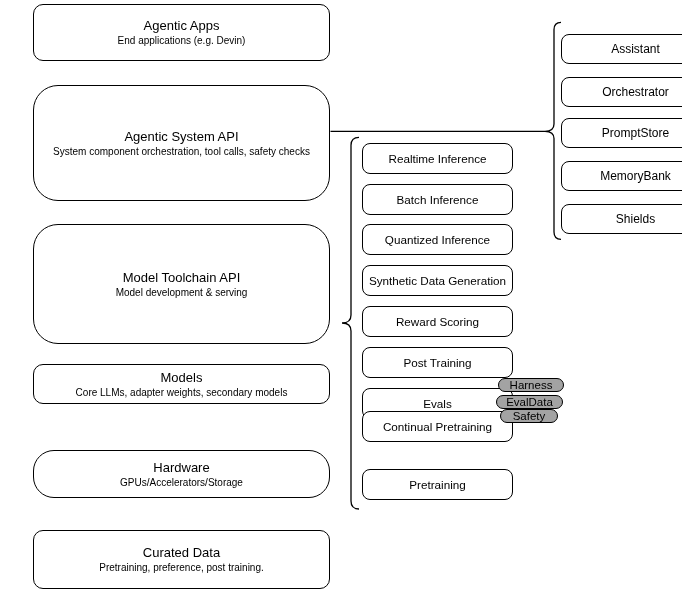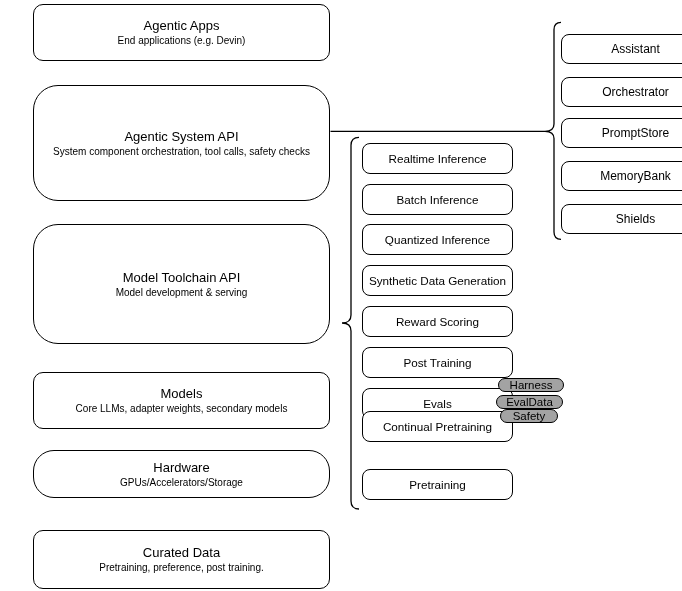--- a/index.html
+++ b/index.html
@@ -102,21 +102,21 @@
   <div class="box lbox" style="top:85px;height:116px;border-radius:25px">
     <div class="btitle">Agentic System API</div>
     <div class="bsub">System component orchestration, tool calls, safety checks</div>
   </div>
 
   <div class="box lbox" style="top:224px;height:120px;border-radius:25px">
     <div class="btitle">Model Toolchain API</div>
     <div class="bsub">Model development &amp; serving</div>
   </div>
 
-  <div class="box lbox" style="top:372px;height:57px;border-radius:10px">
+  <div class="box lbox" style="top:364px;height:40px;border-radius:10px">
     <div class="btitle">Models</div>
     <div class="bsub">Core LLMs, adapter weights, secondary models</div>
   </div>
 
   <div class="box lbox" style="top:450px;height:48px;border-radius:21px">
     <div class="btitle">Hardware</div>
     <div class="bsub">GPUs/Accelerators/Storage</div>
   </div>
 
   <div class="box lbox" style="top:530px;height:59px;border-radius:10px">

